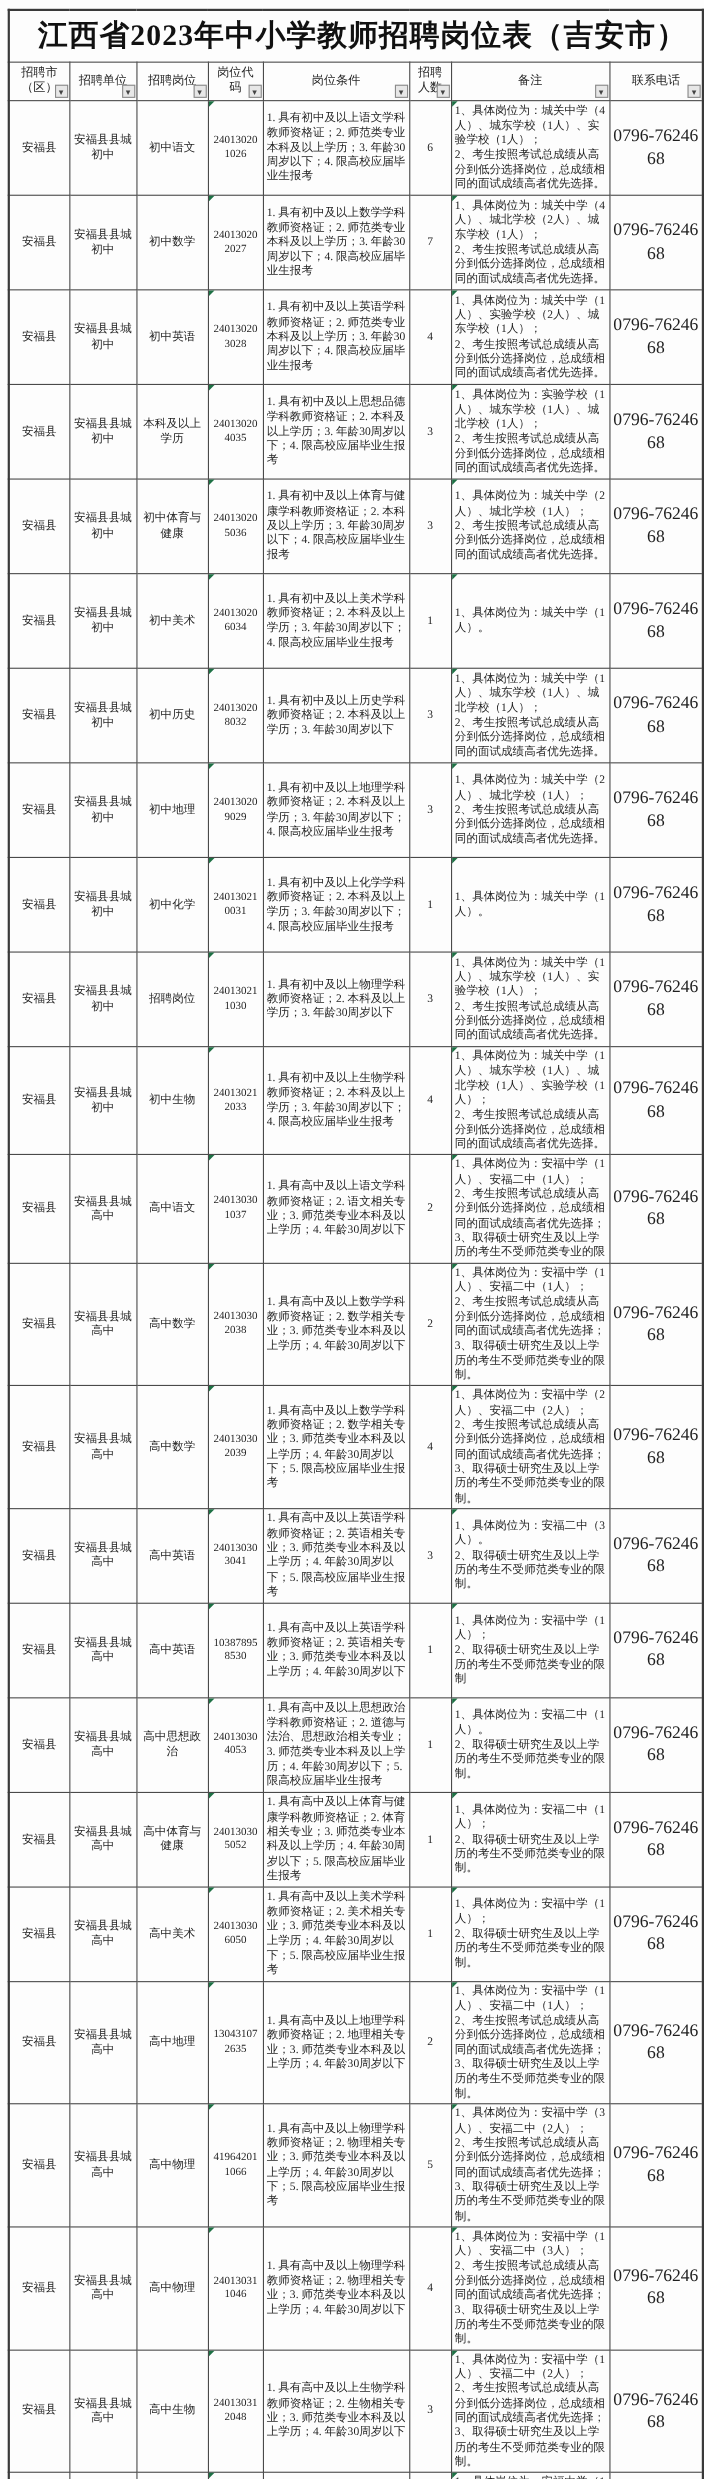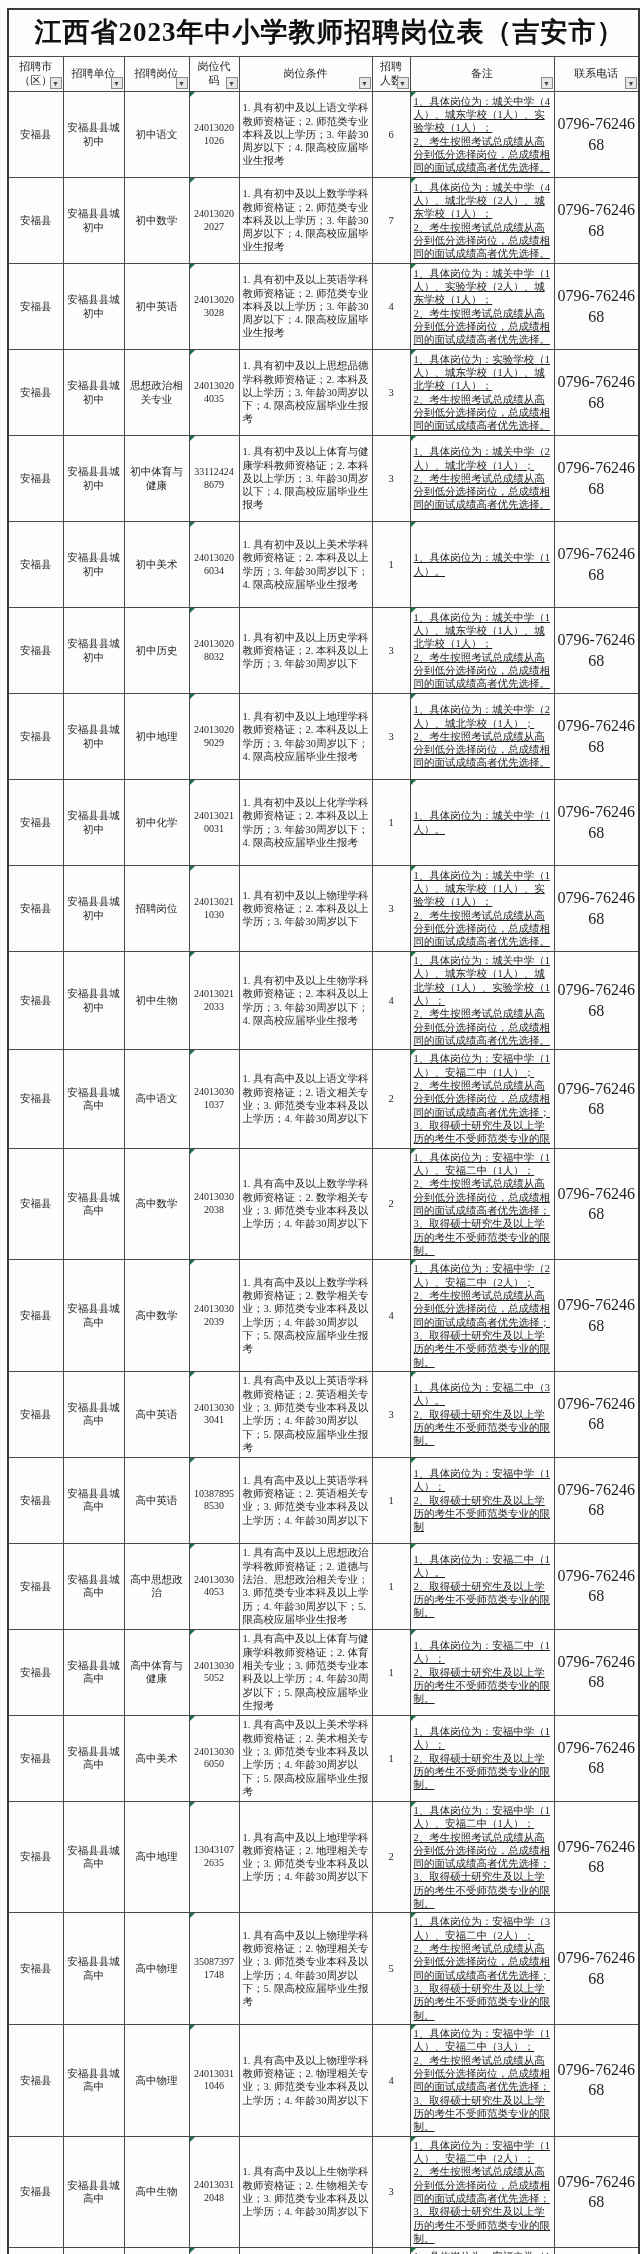--- a/index.html
+++ b/index.html
@@ -37,21 +37,21 @@
     position:absolute;right:1px;bottom:2px;
     width:12px;height:12px;
     background:#e7e7e7;
     border:1px solid #8a8a8a;
     font-size:7px;line-height:12px;
     color:#444;text-align:center;
     cursor:pointer;box-sizing:border-box;
   }
   tbody tr{height:86px;}
   td.left{text-align:left;}
-  td.pre{white-space:pre-line;text-decoration:underline;}
+  td.pre{white-space:pre-line;}
   .flag{
     position:absolute;top:0;left:0;width:0;height:0;
     border-top:5px solid #1e7145;
     border-right:5px solid transparent;
   }
   .c-city{width:55px;}.c-unit{width:61px;}.c-pos{width:65px;}.c-code{width:50px;}
   .c-cond{width:133px;}.c-num{width:38px;}.c-note{width:144px;}.c-tel{width:85px;}
   td[data-field="code"]{font-size:10px;}
   td[data-field="phone"]{font-size:16px;}
 </style>
@@ -118,34 +118,34 @@
     <td class="left" data-field="conditions">1. 具有初中及以上英语学科教师资格证；2. 师范类专业本科及以上学历；3. 年龄30周岁以下；4. 限高校应届毕业生报考</td>
     <td data-field="count">4</td>
     <td class="left pre" data-field="note"><span class="flag"></span><span class="cell-text">1、具体岗位为：城关中学（1人）、实验学校（2人）、城东学校（1人）；
 2、考生按照考试总成绩从高分到低分选择岗位，总成绩相同的面试成绩高者优先选择。</span></td>
     <td data-field="phone">0796-7624668</td>
   </tr>
 
   <tr>
     <td data-field="city">安福县</td>
     <td data-field="unit">安福县县城初中</td>
-    <td data-field="position">思想政治相关专业</td>
+    <td data-field="position">本科及以上学历</td>
     <td data-field="code"><span class="flag"></span><span class="cell-text">240130204035</span></td>
     <td class="left" data-field="conditions">1. 具有初中及以上思想品德学科教师资格证；2. 本科及以上学历；3. 年龄30周岁以下；4. 限高校应届毕业生报考</td>
     <td data-field="count">3</td>
     <td class="left pre" data-field="note"><span class="flag"></span><span class="cell-text">1、具体岗位为：实验学校（1人）、城东学校（1人）、城北学校（1人）；
 2、考生按照考试总成绩从高分到低分选择岗位，总成绩相同的面试成绩高者优先选择。</span></td>
     <td data-field="phone">0796-7624668</td>
   </tr>
 
   <tr>
     <td data-field="city">安福县</td>
     <td data-field="unit">安福县县城初中</td>
     <td data-field="position">初中体育与健康</td>
-    <td data-field="code"><span class="flag"></span><span class="cell-text">331124248679</span></td>
+    <td data-field="code"><span class="flag"></span><span class="cell-text">240130205036</span></td>
     <td class="left" data-field="conditions">1. 具有初中及以上体育与健康学科教师资格证；2. 本科及以上学历；3. 年龄30周岁以下；4. 限高校应届毕业生报考</td>
     <td data-field="count">3</td>
     <td class="left pre" data-field="note"><span class="flag"></span><span class="cell-text">1、具体岗位为：城关中学（2人）、城北学校（1人）；
 2、考生按照考试总成绩从高分到低分选择岗位，总成绩相同的面试成绩高者优先选择。</span></td>
     <td data-field="phone">0796-7624668</td>
   </tr>
 
   <tr>
     <td data-field="city">安福县</td>
     <td data-field="unit">安福县县城初中</td>
@@ -325,21 +325,21 @@
     <td class="left pre" data-field="note"><span class="flag"></span><span class="cell-text">1、具体岗位为：安福中学（1人）、安福二中（1人）；
 2、考生按照考试总成绩从高分到低分选择岗位，总成绩相同的面试成绩高者优先选择；
 3、取得硕士研究生及以上学历的考生不受师范类专业的限制。</span></td>
     <td data-field="phone">0796-7624668</td>
   </tr>
 
   <tr>
     <td data-field="city">安福县</td>
     <td data-field="unit">安福县县城高中</td>
     <td data-field="position">高中物理</td>
-    <td data-field="code"><span class="flag"></span><span class="cell-text">350873971748</span></td>
+    <td data-field="code"><span class="flag"></span><span class="cell-text">419642011066</span></td>
     <td class="left" data-field="conditions">1. 具有高中及以上物理学科教师资格证；2. 物理相关专业；3. 师范类专业本科及以上学历；4. 年龄30周岁以下；5. 限高校应届毕业生报考</td>
     <td data-field="count">5</td>
     <td class="left pre" data-field="note"><span class="flag"></span><span class="cell-text">1、具体岗位为：安福中学（3人）、安福二中（2人）；
 2、考生按照考试总成绩从高分到低分选择岗位，总成绩相同的面试成绩高者优先选择；
 3、取得硕士研究生及以上学历的考生不受师范类专业的限制。</span></td>
     <td data-field="phone">0796-7624668</td>
   </tr>
 
   <tr>
     <td data-field="city">安福县</td>

